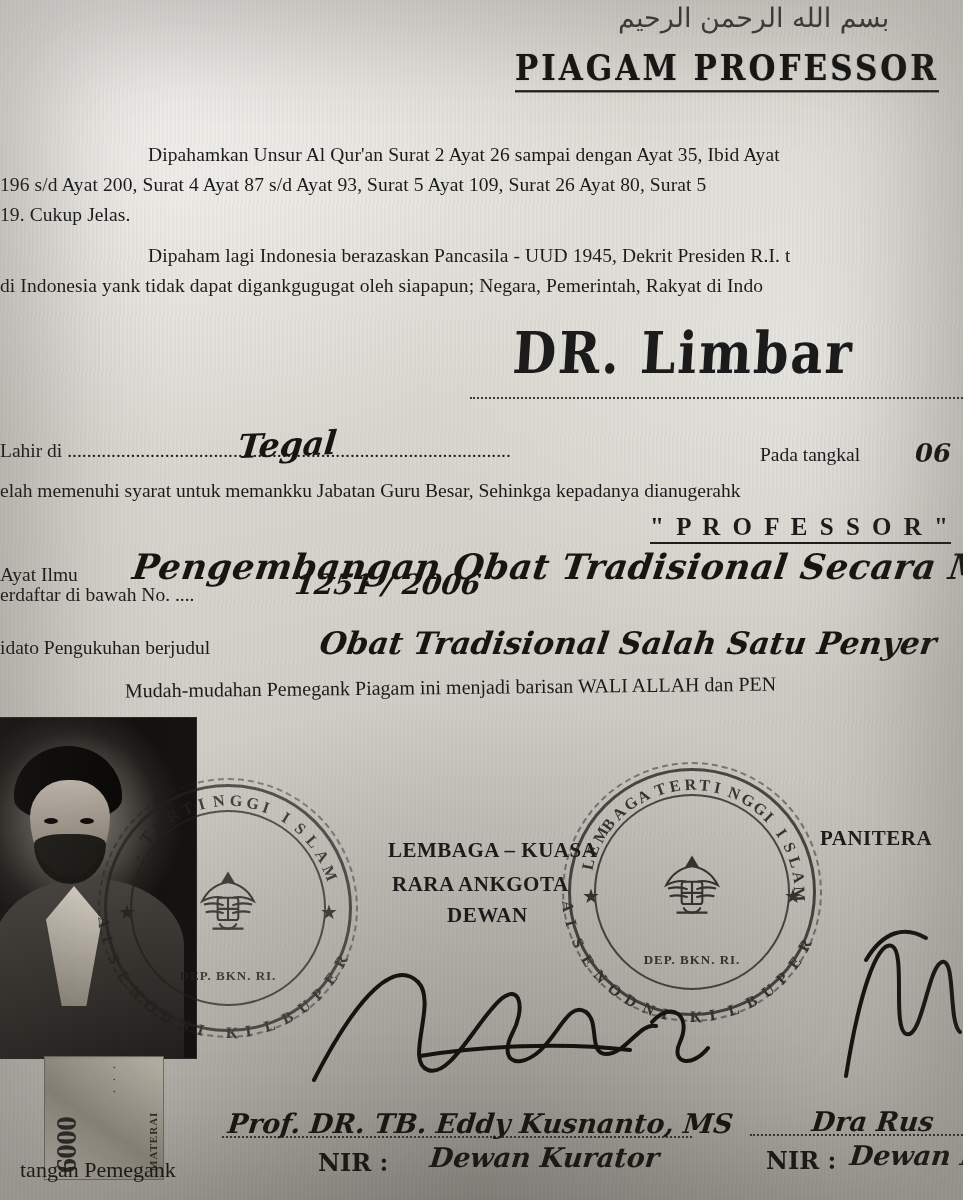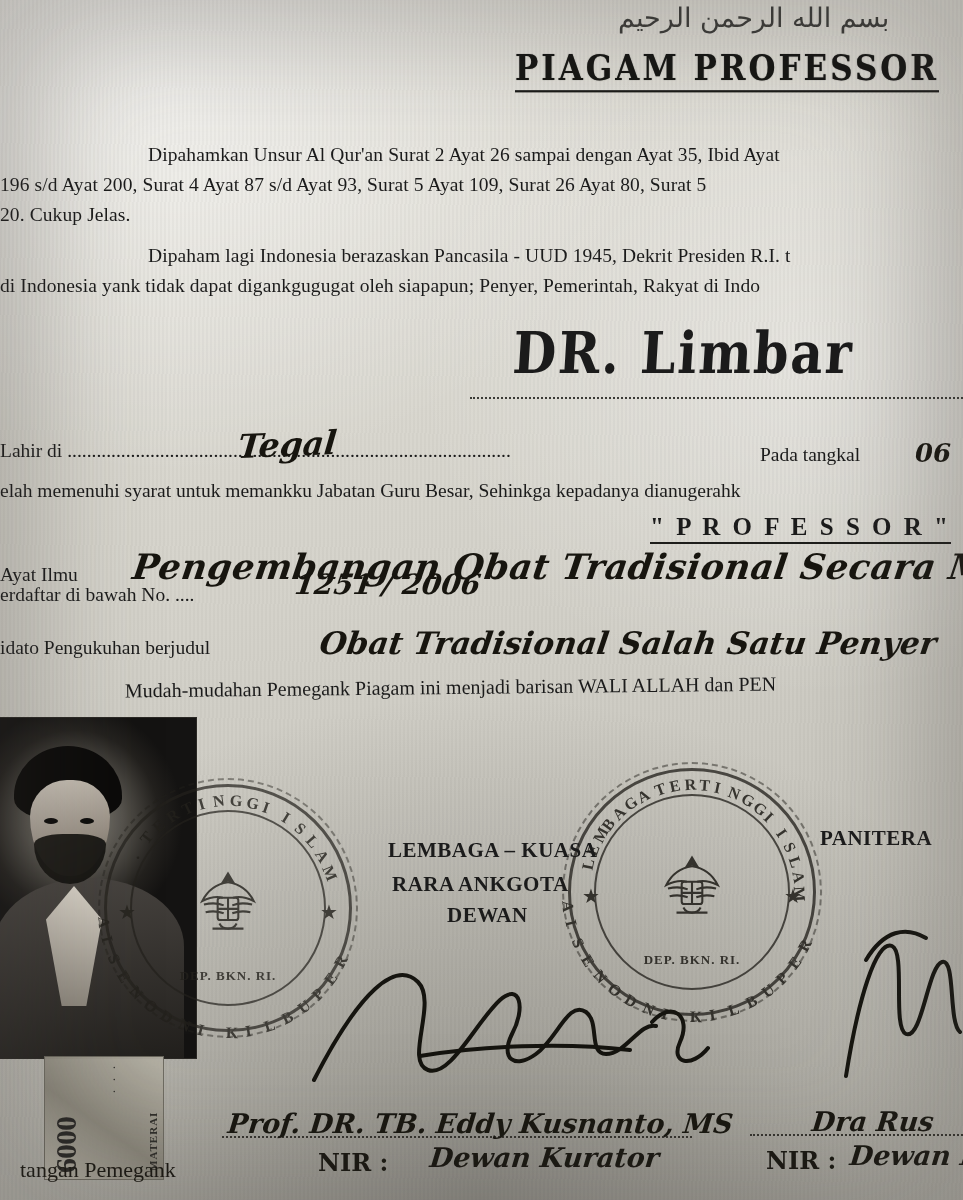--- a/index.html
+++ b/index.html
@@ -441,26 +441,26 @@
   <div class="paper"></div>
 
   <div class="arabic-top">بسم الله الرحمن الرحيم</div>
 
   <div class="title">PIAGAM  PROFESSOR</div>
 
   <div class="body">
     <div>
       <div class="para"><span class="ind"></span><span>Dipahamkan Unsur Al Qur'an Surat 2 Ayat 26 sampai dengan Ayat 35, Ibid Ayat</span></div>
       <div class="para">196 s/d Ayat 200, Surat 4 Ayat 87 s/d Ayat 93, Surat 5 Ayat 109, Surat 26 Ayat 80, Surat 5</div>
-      <div class="para">20. Cukup Jelas.</div>
+      <div class="para">19. Cukup Jelas.</div>
     </div>
 
     <div class="block2">
       <div class="para"><span class="ind"></span><span>Dipaham lagi Indonesia berazaskan Pancasila - UUD 1945, Dekrit Presiden R.I. t</span></div>
-      <div class="para">di Indonesia yank tidak dapat digankgugugat oleh siapapun; Penyer, Pemerintah, Rakyat di Indo</div>
+      <div class="para">di Indonesia yank tidak dapat digankgugugat oleh siapapun; Negara, Pemerintah, Rakyat di Indo</div>
     </div>
 
   </div>
 
   <div class="nameline">
     <div class="bigname">DR. Limbar</div>
     <div class="dotrule" style="left:470px; top:64px; width:493px;"></div>
   </div>
 
   <div class="lahir">

